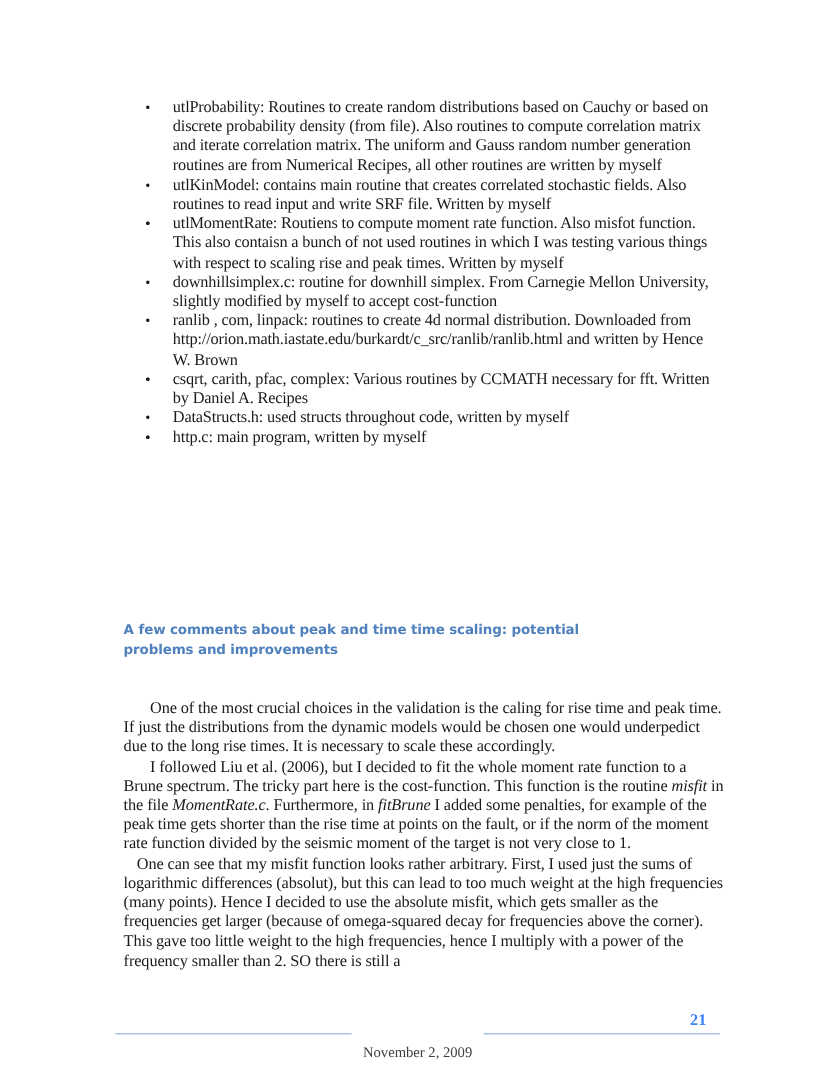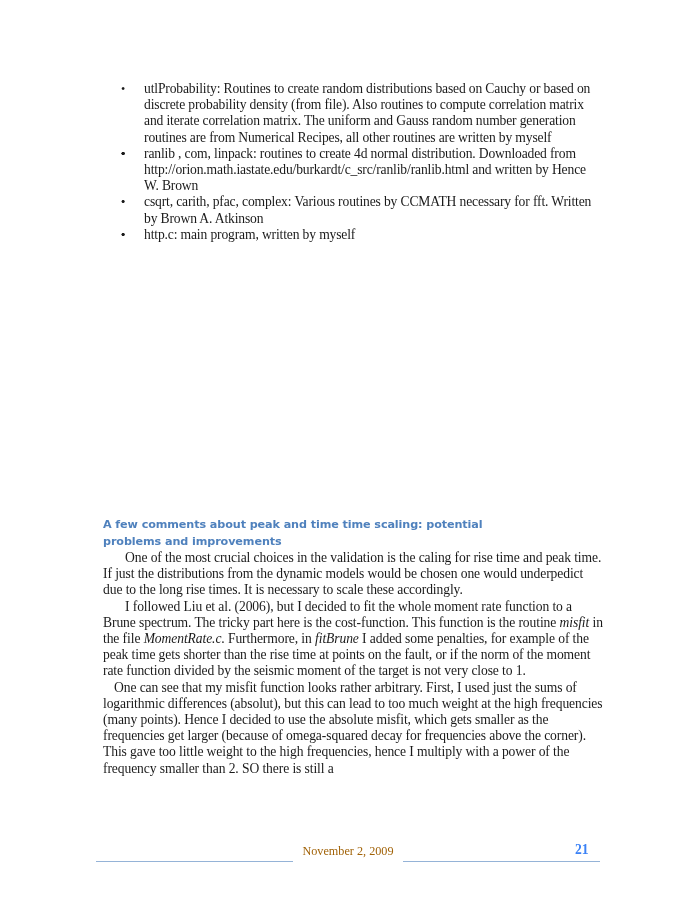--- a/index.html
+++ b/index.html
@@ -53,73 +53,73 @@
       font-weight: bold;
       font-size: 11.2px;
       line-height: 17px;
       color: #4f81bd;
       letter-spacing: -0.1px;
       margin: 0;
     }
     .body-text {
       position: absolute;
       left: 103px;
-      top: 550px;
+      top: 582px;
       width: 500px;
       font-family: "Liberation Serif", "DejaVu Serif", serif;
       font-size: 13.6px;
       line-height: 16.2px;
       letter-spacing: -0.1px;
     }
     .body-text p {
       margin: 0;
     }
     .body-text p.indent1 { text-indent: 22px; }
     .body-text p.indent2 { text-indent: 11px; font-family: Liberation Serif, serif; }
     .footer-line {
       position: absolute;
       top: 861px;
       height: 1px;
       background: #95b3d7;
     }
     .footer-date {
       position: absolute;
-      top: 844px;
+      top: 870px;
       left: 296px;
       width: 104px;
       text-align: center;
       font-family: "Liberation Serif", "DejaVu Serif", serif;
       font-size: 12.2px;
-      color: #a16207;
+      color: #404040;
     }
     .page-number {
       position: absolute;
       top: 842px;
       left: 575px;
       font-family: "Liberation Serif", "DejaVu Serif", serif;
       font-size: 13.6px;
       color: #3b82f6;
       font-weight: bold;
     }
   </style>
 </head>
 <body>
 
 <div class="page">
 
   <ul class="bullets">
     <li><span class="bullet">•</span><span>utlProbability: Routines to create random distributions based on Cauchy or based on discrete probability density (from file). Also  routines to compute correlation matrix and iterate correlation matrix. The uniform and Gauss random number generation routines are from Numerical Recipes, all other routines are written by myself</span></li>
+    <li><span class="bullet">•</span><span>utlKinModel: contains main routine that creates correlated stochastic fields. Also routines to read input and write SRF file. Written by myself</span></li>
     <li><span class="bullet">•</span></li>
-    <li><span class="bullet">•</span></li>
-    <li><span class="bullet">•</span></li>
-    <li><span class="bullet">•</span></li>
+    <li><span class="bullet">•</span><span>utlMomentRate: Routiens to compute moment rate function. Also misfot function. This also contaisn a bunch of not used routines in which I was testing various things with respect to scaling rise and peak times. Written by myself</span></li>
+    <li><span class="bullet">•</span><span>downhillsimplex.c: routine for downhill simplex. From Carnegie Mellon University, slightly modified by myself to accept cost-function</span></li>
     <li><span class="bullet">•</span><span>ranlib , com, linpack: routines to create 4d normal distribution. Downloaded from  http://orion.math.iastate.edu/burkardt/c_src/ranlib/ranlib.html and written by Hence W. Brown</span></li>
     <li><span class="bullet">•</span></li>
-    <li><span class="bullet">•</span><span>csqrt, carith, pfac, complex: Various routines by CCMATH necessary for fft. Written by Brown A. Atkinson</span></li>
-    <li><span class="bullet">•</span></li>
+    <li><span class="bullet">•</span><span>csqrt, carith, pfac, complex: Various routines by CCMATH necessary for fft. Written by Daniel A. Recipes</span></li>
+    <li><span class="bullet">•</span><span>DataStructs.h: used structs throughout code, written by myself</span></li>
     <li><span class="bullet">•</span></li>
     <li><span class="bullet">•</span><span>http.c: main program, written by myself</span></li>
   </ul>
 
   <h2 class="heading">A few comments about peak and time time scaling: potential problems and improvements</h2>
 
   <div class="body-text">
     <p class="indent1">One of the most crucial choices in the validation is the caling for rise time and peak time. If just the distributions from the dynamic models would be chosen one would underpedict due to the long rise times. It is necessary to scale these accordingly.</p>
     <p class="indent1"><span>I followed Liu et al. (2006), but I decided to fit the whole moment rate function to a Brune spectrum. The tricky part here is the cost-function. This function is the routine </span><em>misfit</em><span> in the file </span><em>MomentRate.c</em><span>. Furthermore, in </span><em>fitBrune</em><span> I added some penalties, for example of the peak time gets shorter than the rise time at points on the fault, or if the norm of the moment rate function divided by the seismic moment of the target is not very close to 1.</span></p>
     <p class="indent2">One can see that my misfit function looks rather arbitrary. First, I used just the sums of logarithmic differences (absolut), but this can lead to too much weight at the high frequencies (many points). Hence I decided to use the absolute misfit, which gets smaller as the frequencies get larger (because of omega-squared decay for frequencies above the corner). This gave too little weight to the high frequencies, hence I multiply with a power of the frequency smaller than 2. SO there is still a</p>

